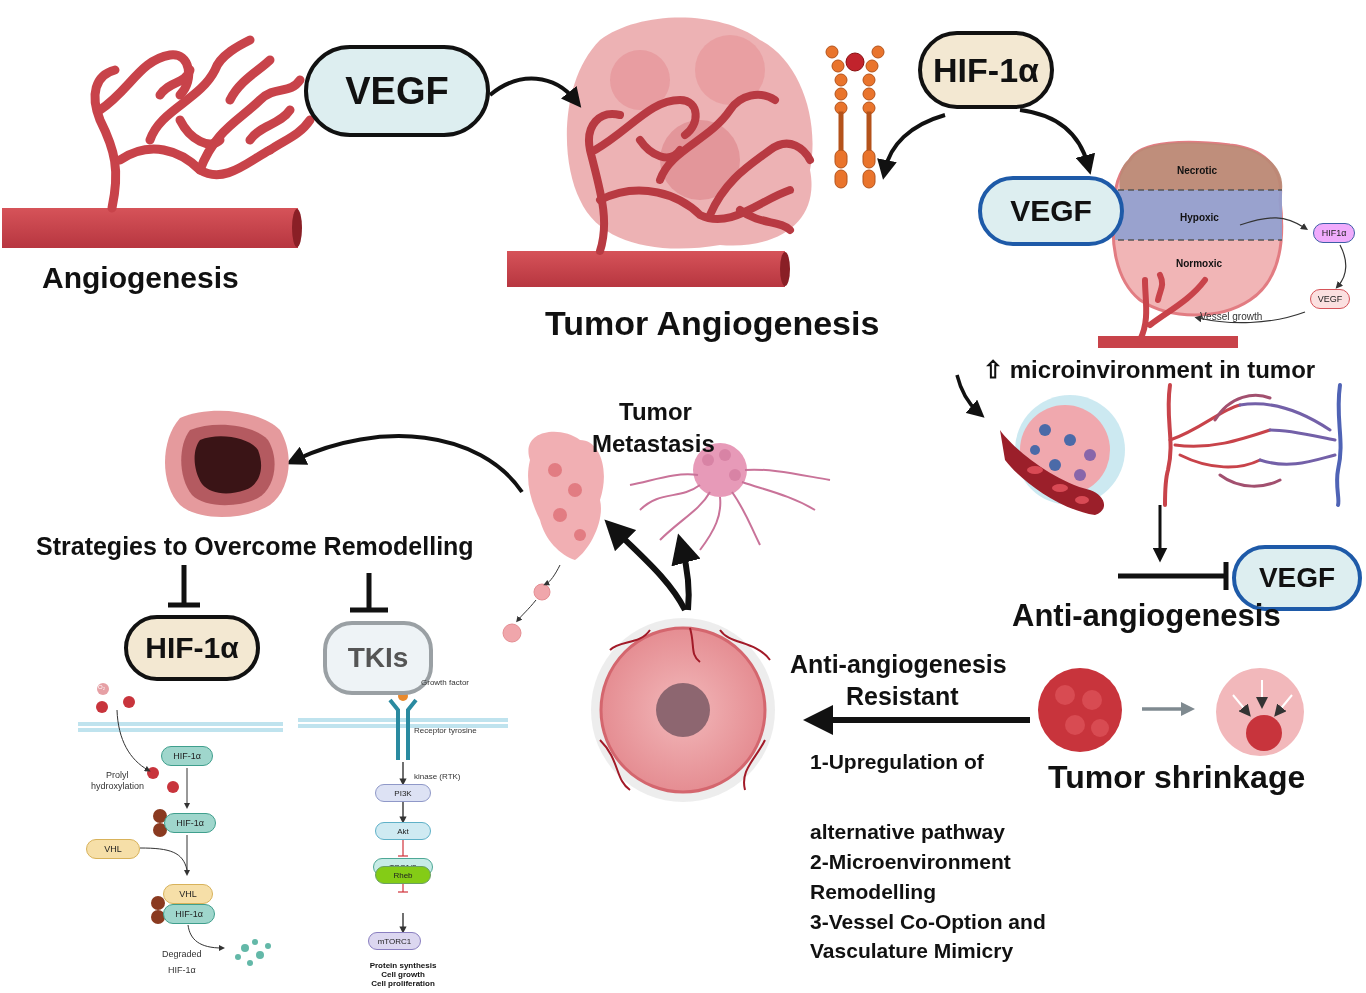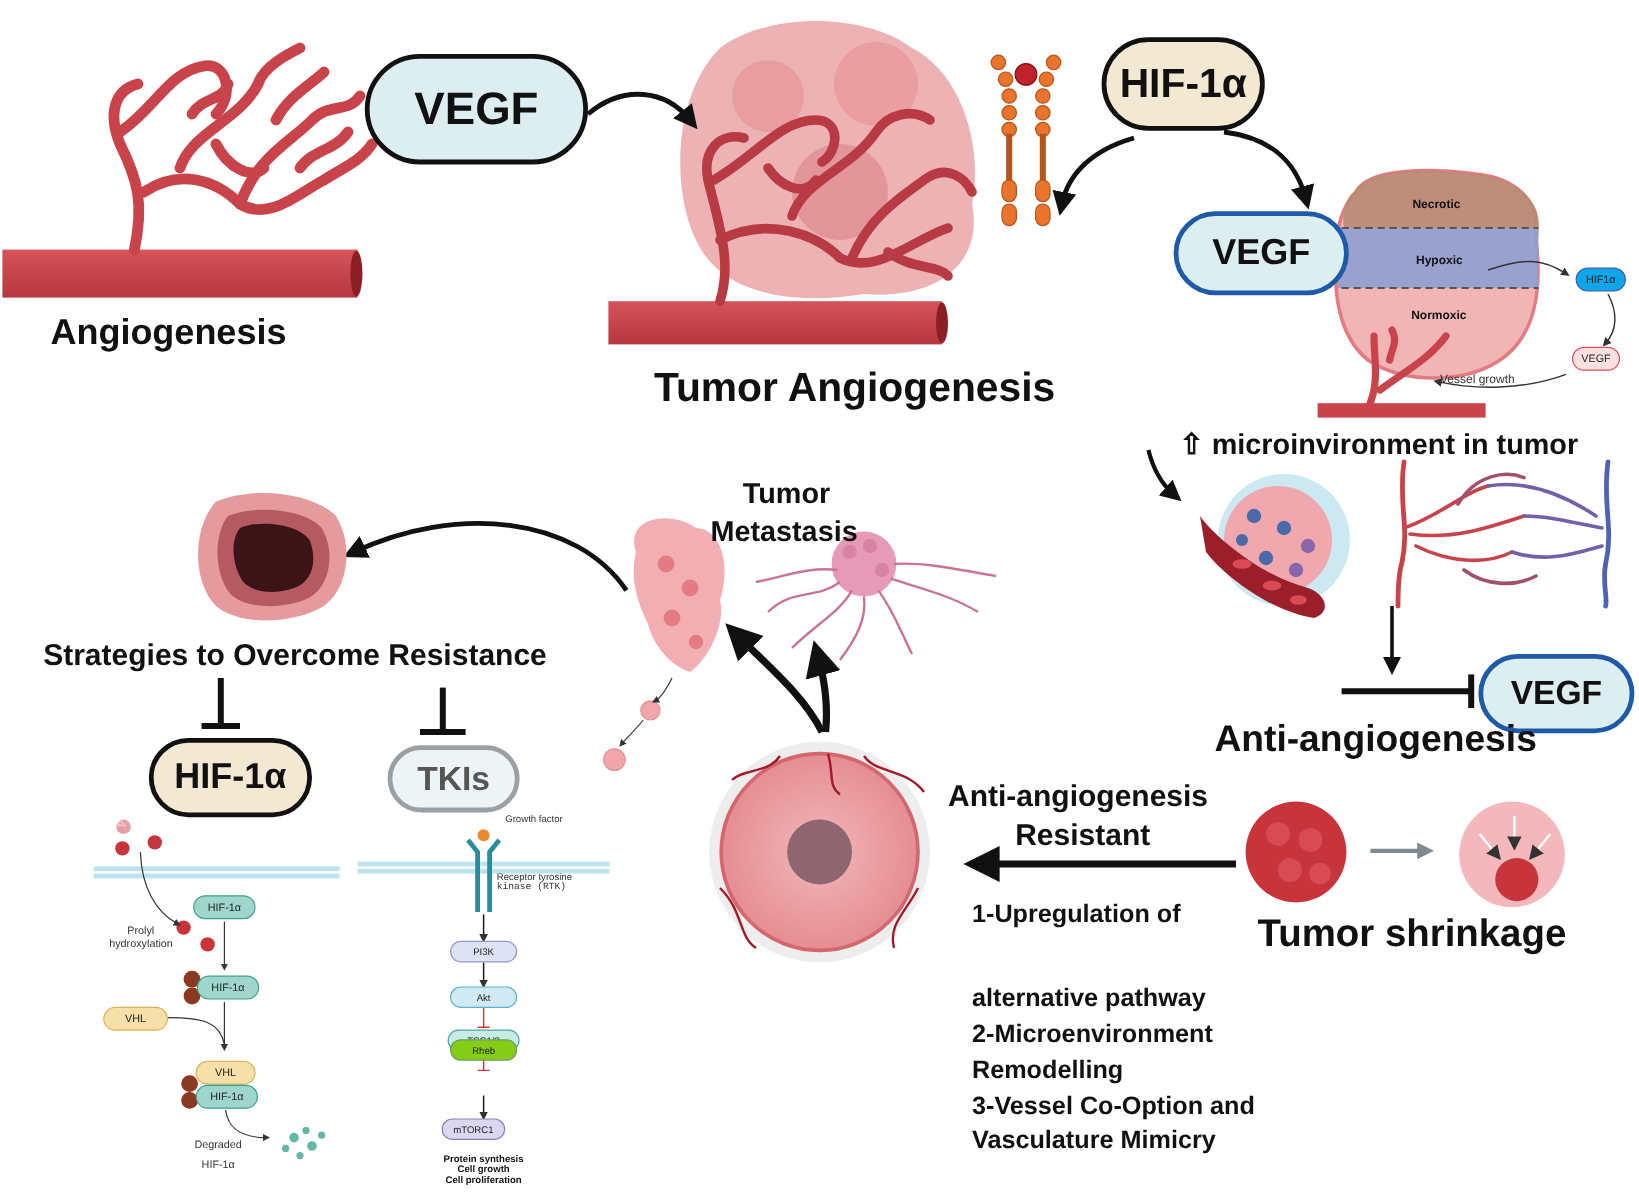--- a/index.html
+++ b/index.html
@@ -251,63 +251,63 @@
     <line x1="398" y1="892" x2="408" y2="892" stroke="#d0323a" stroke-width="1.2"></line>
     <line x1="403" y1="913" x2="403" y2="930" stroke="#111" stroke-width="1.2" marker-end="url(#ahs)"></line>
   </g>
 </svg>
 
 <div class="pill pill-dark" style="left:304px;top:45px;width:186px;height:92px;border-radius:46px;font-size:38px;">VEGF</div>
 <div class="pill pill-tan" style="left:918px;top:31px;width:136px;height:78px;border-radius:39px;font-size:34px;">HIF-1α</div>
 <div class="pill pill-blue" style="left:978px;top:176px;width:146px;height:70px;border-radius:35px;font-size:30px;">VEGF</div>
 <div class="pill pill-blue" style="left:1232px;top:545px;width:130px;height:66px;border-radius:33px;font-size:28px;">VEGF</div>
 <div class="pill pill-tan" style="left:124px;top:615px;width:136px;height:66px;border-radius:33px;font-size:30px;">HIF-1α</div>
-<div class="pill pill-gray" style="left:323px;top:621px;width:110px;height:56px;border-radius:29px;font-size:28px;">TKIs</div>
+<div class="pill pill-gray" style="left:323px;top:621px;width:110px;height:74px;border-radius:29px;font-size:28px;">TKIs</div>
 
 <div class="abs txt" style="left:42px;top:261px;font-size:30px;">Angiogenesis</div>
 <div class="abs txt" style="left:545px;top:304px;font-size:34px;">Tumor Angiogenesis</div>
 <div class="abs txt" style="left:983px;top:356px;font-size:24px;">⇧ microinvironment in tumor</div>
 <div class="abs txt" style="left:1012px;top:598px;font-size:31px;">Anti-angiogenesis</div>
 <div class="abs txt" style="left:619px;top:398px;font-size:24px;">Tumor</div>
 <div class="abs txt" style="left:592px;top:430px;font-size:24px;">Metastasis</div>
-<div class="abs txt" style="left:36px;top:532px;font-size:25px;">Strategies to Overcome Resistance</div>
+<div class="abs txt" style="left:36px;top:532px;font-size:25px;">Strategies to Overcome Remodelling</div>
 <div class="abs txt" style="left:790px;top:650px;font-size:25px;">Anti-angiogenesis</div>
 <div class="abs txt" style="left:846px;top:682px;font-size:25px;">Resistant</div>
 <div class="abs txt" style="left:1048px;top:759px;font-size:32px;">Tumor shrinkage</div>
 
 <div class="abs" style="left:810px;top:750px;">
   <div class="txt" style="font-size:21px;height:28px;">1-Upregulation of</div>
   <div class="txt" style="font-size:21px;height:30px;margin-top:42px;">alternative pathway</div>
   <div class="txt" style="font-size:21px;height:30px;">2-Microenvironment</div>
   <div class="txt" style="font-size:21px;height:30px;">Remodelling</div>
   <div class="txt" style="font-size:21px;height:29px;">3-Vessel Co-Option and</div>
   <div class="txt" style="font-size:21px;">Vasculature Mimicry</div>
 </div>
 
 <div class="abs txt" style="left:1177px;top:165px;font-size:10px;">Necrotic</div>
 <div class="abs txt" style="left:1180px;top:212px;font-size:10px;">Hypoxic</div>
 <div class="abs txt" style="left:1176px;top:258px;font-size:10px;">Normoxic</div>
-<div class="smallpill" style="left:1313px;top:223px;width:42px;height:20px;background:#0ea5e9;border:1.5px solid #3e5fa6;">HIF1α</div>
+<div class="smallpill" style="left:1313px;top:223px;width:42px;height:20px;background:#f0abfc;border:1.5px solid #3e5fa6;">HIF1α</div>
 <div class="smallpill" style="left:1310px;top:289px;width:40px;height:20px;background:#fbe0e0;border:1.5px solid #d65359;">VEGF</div>
 <div class="tiny" style="left:1200px;top:311px;font-size:10px;">Vessel growth</div>
 
 <div class="tiny" style="left:98px;top:684px;font-size:6px;color:#fff;">O₂</div>
 <div class="tiny" style="left:106px;top:770px;">Prolyl</div>
 <div class="tiny" style="left:91px;top:781px;text-align:center;">hydroxylation</div>
 <div class="smallpill" style="left:161px;top:746px;width:52px;height:20px;background:#9fd6cc;border:1.5px solid #3f9f8d;">HIF-1α</div>
 <div class="smallpill" style="left:164px;top:813px;width:52px;height:20px;background:#9fd6cc;border:1.5px solid #3f9f8d;">HIF-1α</div>
 <div class="smallpill" style="left:86px;top:839px;width:54px;height:20px;background:#f6dfa8;border:1.5px solid #d8b25a;">VHL</div>
 <div class="smallpill" style="left:163px;top:884px;width:50px;height:20px;background:#f6dfa8;border:1.5px solid #d8b25a;">VHL</div>
 <div class="smallpill" style="left:163px;top:904px;width:52px;height:20px;background:#9fd6cc;border:1.5px solid #3f9f8d;">HIF-1α</div>
 <div class="tiny" style="left:162px;top:949px;">Degraded</div>
 <div class="tiny" style="left:168px;top:965px;">HIF-1α</div>
 
 <div class="tiny" style="left:421px;top:678px;font-size:8px;text-align:right;">Growth factor</div>
 <div class="tiny" style="left:414px;top:726px;font-size:8px;">Receptor tyrosine</div>
-<div class="tiny" style="left:414px;top:735px;font-size:8px;font-family:Liberation Mono, monospace;">kinase (RTK)</div>
+<div class="tiny" style="left:414px;top:772px;font-size:8px;">kinase (RTK)</div>
 <div class="smallpill" style="left:375px;top:784px;width:56px;height:18px;background:#dde2f4;border:1.5px solid #8f98c8;font-size:8px;">PI3K</div>
 <div class="smallpill" style="left:375px;top:822px;width:56px;height:18px;background:#cfeaf2;border:1.5px solid #5fb1c8;font-size:8px;">Akt</div>
 <div class="smallpill" style="left:373px;top:858px;width:60px;height:18px;background:#c7ebe6;border:1.5px solid #4ea896;font-size:8px;">TSC1/2</div>
 <div class="smallpill" style="left:375px;top:866px;width:56px;height:18px;background:#84cc16;border:1.5px solid #6aa063;font-size:8px;">Rheb</div>
 <div class="smallpill" style="left:368px;top:932px;width:53px;height:18px;background:#dcd7f0;border:1.5px solid #8a7fc0;font-size:8px;">mTORC1</div>
 <div class="abs" style="left:362px;top:961px;width:82px;text-align:center;">
   <div class="txt" style="font-size:8px;line-height:9px;">Protein synthesis</div>
   <div class="txt" style="font-size:8px;line-height:9px;">Cell growth</div>
   <div class="txt" style="font-size:8px;line-height:9px;">Cell proliferation</div>
 </div>

